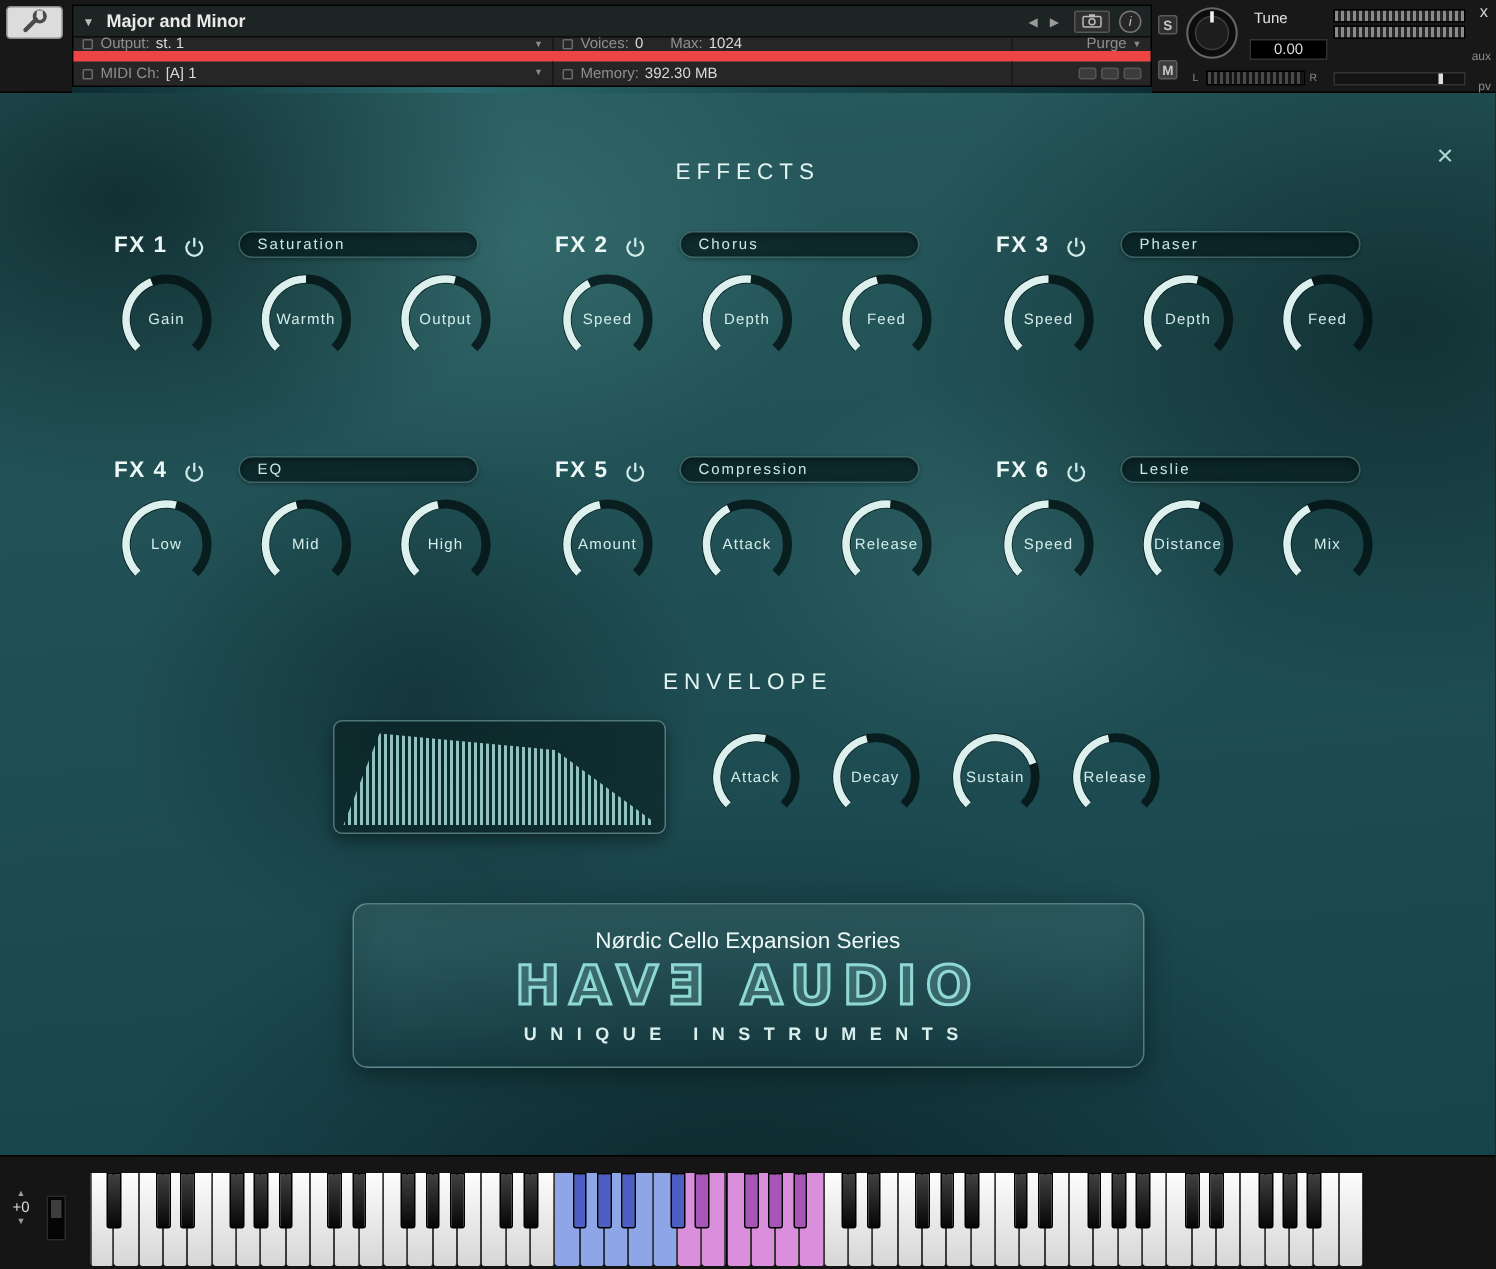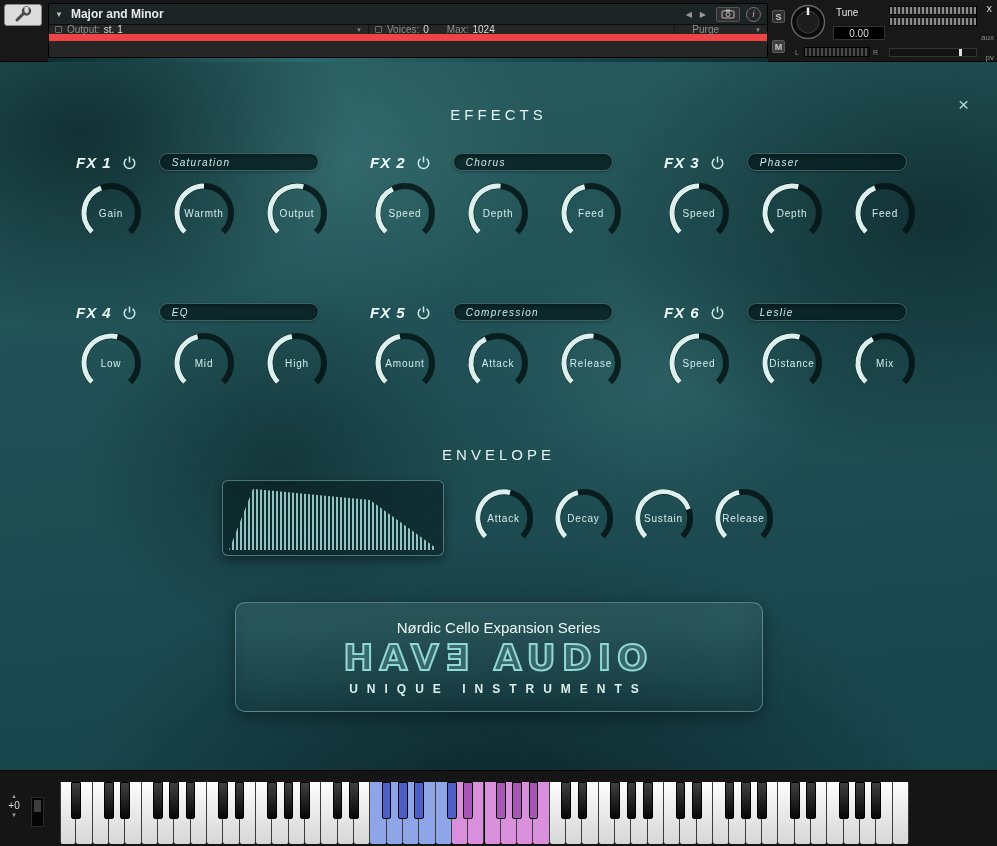--- a/index.html
+++ b/index.html
@@ -19,21 +19,21 @@
   .nav-arrow { font-size:8px; color:#9a9a9a; margin:0 4px; }
   .cam-btn { width:24px; height:15px; background:#2f2f2f; border:1px solid #555; border-radius:2px; margin-left:6px;
     display:flex; align-items:center; justify-content:center; }
   .info-btn { width:15px; height:15px; border:1px solid #777; border-radius:50%; color:#c5c5c5; font-size:9px; font-style:italic;
     display:flex; align-items:center; justify-content:center; margin-left:6px; background:#262626; }
   .ih-row2,.ih-row3 { display:flex; align-items:center; height:16px; font-size:10px; }
   .ih-row2 { border-bottom:7px solid #ef4444; }
   .ih-cell { display:flex; align-items:center; padding:0 6px; height:100%; }
   .ih-left { width:320px; border-right:1px solid #161616; }
   .ih-mid { flex:1; border-right:1px solid #161616; }
-  .ih-right { width:92px; justify-content:flex-end;gap:32px; }
+  .ih-right { width:92px; justify-content:flex-end; }
   .mini-icon { width:7px; height:7px; border:1px solid #6a6a6a; border-radius:1px; margin-right:5px; display:inline-block; }
   .lbl { color:#8f8f8f; }
   .val { color:#dadada; margin-left:4px; }
   .dd { font-size:6px; color:#8a8a8a; margin-left:auto; }
   .dd2 { font-size:6px; color:#8a8a8a; margin-left:4px; }
   .gap18 { width:18px; }
   .mini-btn { width:12px; height:8px; background:#3c3c3c; border-radius:2px; margin-left:3px; border:1px solid #555; }
   .inst-peek { position:absolute; left:48px; top:58px; width:720px; height:4px;
     background:linear-gradient(90deg,#0c2c30,#2b6b6f 35%,#1a4a4e 65%,#0c2c30); }
 
@@ -68,21 +68,21 @@
       radial-gradient(300px 260px at 28% 57%, rgba(3,18,20,.38), transparent 65%),
       radial-gradient(280px 230px at 66% 46%, rgba(130,205,200,.12), transparent 60%),
       radial-gradient(360px 260px at 34% 14%, rgba(125,205,200,.16), transparent 60%),
       linear-gradient(175deg,#275a5d,#17434a); }
   .fx-title { position:absolute; top:44px; left:0; width:100%; text-align:center; color:#e3f4f2;
     font-size:15px; letter-spacing:4px; font-weight:500; }
   .fx-close { position:absolute; right:28px; top:33px; color:#aadbd6; font-size:19px; line-height:1; cursor:pointer; }
 
   #fx-grid { position:absolute; left:76px; top:90px; display:grid; grid-template-columns:294px 294px 294px; row-gap:56px; }
   .fx-slot { width:294px; }
-  .fx-head { display:flex; align-items:center; height:20px;font-style:italic; }
+  .fx-head { display:flex; align-items:flex-end; height:20px; }
   .fx-name { font-size:15px; font-weight:600; letter-spacing:1px; color:#ecf8f6; }
   .power { margin-left:10px; display:flex; align-items:center; cursor:pointer; }
   .fx-select { margin-left:22px; width:160px; height:18px; line-height:16px; border-radius:10px;
     background:rgba(8,30,33,.8); border:1px solid rgba(140,200,198,.38); color:#cbe8e5;
     font-size:10px; letter-spacing:1.3px; padding:1px 12px 0; cursor:pointer;
     box-shadow:0 2px 5px rgba(0,0,0,.35) inset, 0 1px 3px rgba(0,0,0,.3); }
   .fx-knobs { display:flex; gap:27px; margin-top:8px; padding-left:2px; }
 
   .knob { position:relative; width:66px; height:66px; cursor:pointer; }
   .knob.small { width:64px; height:64px; }
@@ -165,20 +165,38 @@
           <span class="mini-icon"></span>
           <span class="lbl">Voices:</span>
           <span class="val">0</span>
           <span class="gap18"></span>
           <span class="lbl">Max:</span>
           <span class="val">1024</span>
         </div>
         <div class="ih-cell ih-right">
           <span class="lbl">Purge</span>
           <span class="dd2">▼</span>
+        </div>
+      </div>
+      <div class="ih-row3">
+        <div class="ih-cell ih-left">
+          <span class="mini-icon"></span>
+          <span class="lbl">MIDI Ch:</span>
+          <span class="val">[A] 1</span>
+          <span class="dd">▼</span>
+        </div>
+        <div class="ih-cell ih-mid">
+          <span class="mini-icon"></span>
+          <span class="lbl">Memory:</span>
+          <span class="val">392.30 MB</span>
+        </div>
+        <div class="ih-cell ih-right">
+          <span class="mini-btn"></span>
+          <span class="mini-btn"></span>
+          <span class="mini-btn"></span>
         </div>
       </div>
     </div>
     <div class="inst-peek"></div>
 
     <div class="rcluster">
       <span class="sm-btn s-btn">S</span>
       <span class="sm-btn m-btn">M</span>
       <span class="tune-knob">
         <svg width="36" height="36" viewBox="0 0 36 36">

